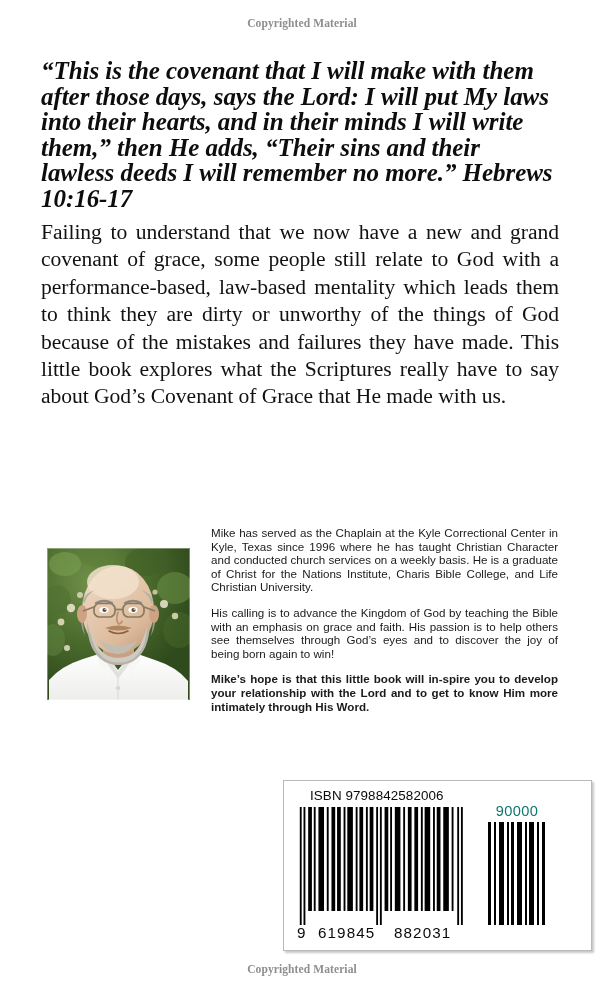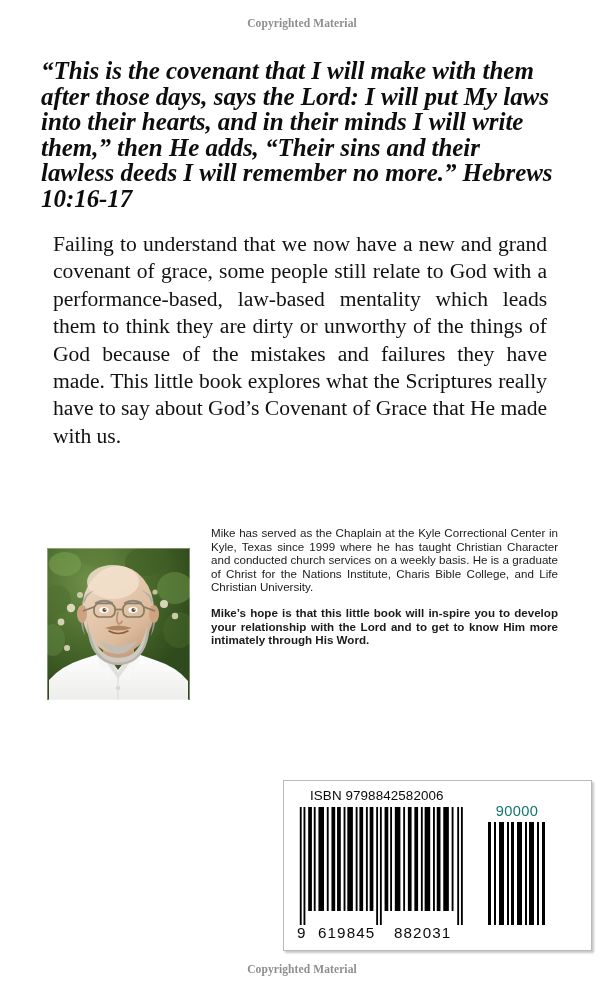--- a/index.html
+++ b/index.html
@@ -62,21 +62,21 @@
     top: 219px;
     width: 518px;
     font-family: "Liberation Serif", serif;
     font-size: 21.6px;
     line-height: 27.4px;
     color: #121212;
     text-align: justify;
     text-justify: inter-word;
     letter-spacing: -0.05px;
   }
-  .body-block > p { margin: 12px; }
+  .body-block > p { margin: 0; }
 
   
   .author-area {
     position: absolute;
     left: 0;
     top: 520px;
     width: 600px;
     height: 220px;
   }
 
@@ -284,21 +284,22 @@
                  Q99 98 85 107 Q71 112 58 107 Q44 98 40 72 Z" fill="#b8b4ab"></path>
         <path d="M43 78 Q45 104 60 112 Q71 117 84 112 Q99 104 100 78
                  Q95 101 82 108 Q71 112 61 108 Q48 101 43 78 Z" fill="#cfcbc2"></path>
         <path d="M52 92 Q62 98 71 98 Q81 98 91 92 Q81 106 71 106 Q61 106 52 92 Z" fill="#c2bdb3"></path>
 
         <rect x="0" y="0" width="143" height="152" fill="none" stroke="#ffffff" stroke-width="2" opacity="0.35"></rect>
       </svg>
     </div>
 
     <div class="bio-block">
-      <p>Mike has served as the Chaplain at the Kyle Correctional Center in Kyle, Texas since 1999 where he has taught Christian Character and conducted church services on a weekly basis. He is a graduate of Christ for the Nations Institute, Charis Bible College, and Life Christian University.</p>
+      <p>Mike has served as the Chaplain at the Kyle Correctional Center in Kyle, Texas since 1996 where he has taught Christian Character and conducted church services on a weekly basis. He is a graduate of Christ for the Nations Institute, Charis Bible College, and Life Christian University.</p>
+      <p>His calling is to advance the Kingdom of God by teaching the Bible with an emphasis on grace and faith. His passion is to help others see themselves through God’s eyes and to discover the joy of being born again to win!</p>
       <p>Mike’s hope is that this little book will in-spire you to develop your relationship with the Lord and to get to know Him more intimately through His Word.</p>
     </div>
 
   </div>
 
   <div class="barcode-box">
     <div class="barcode-inner">
 
       <div class="isbn-label">ISBN 9798842582006</div>
 

